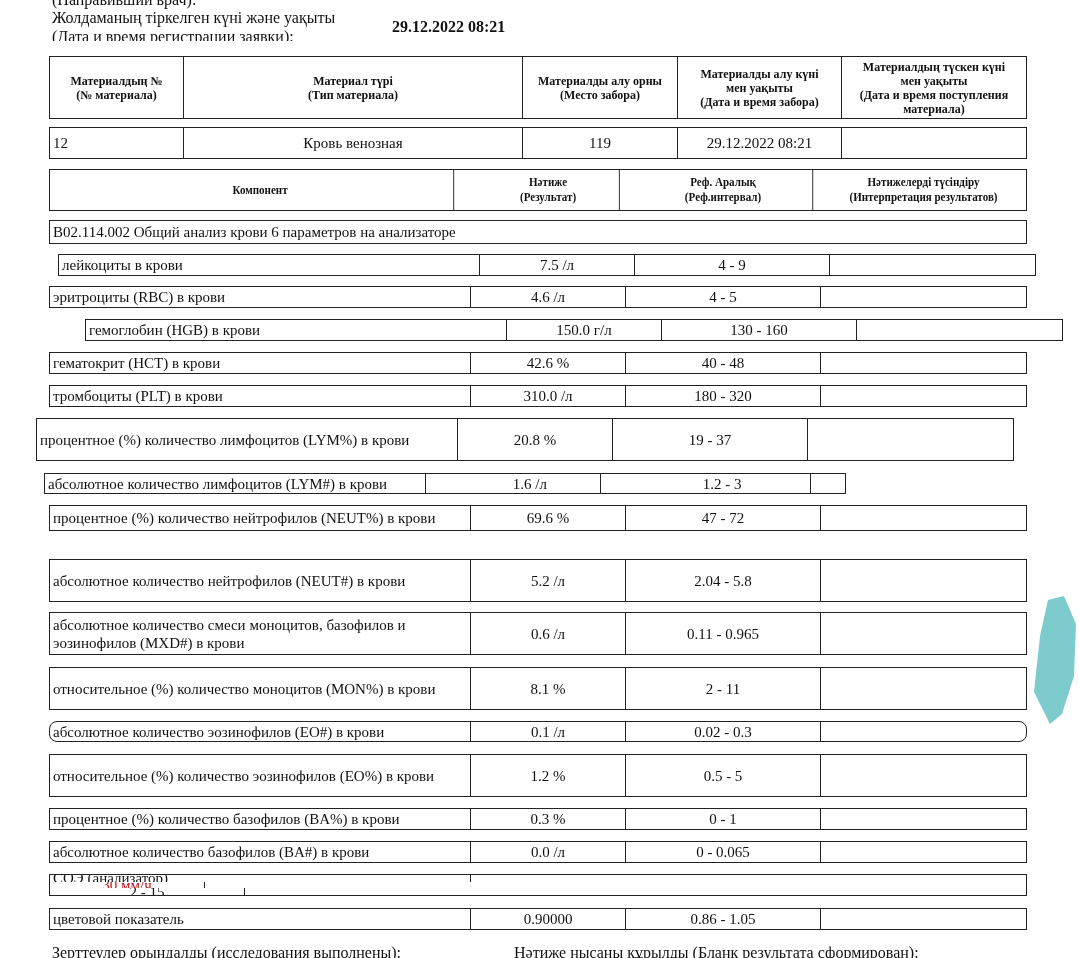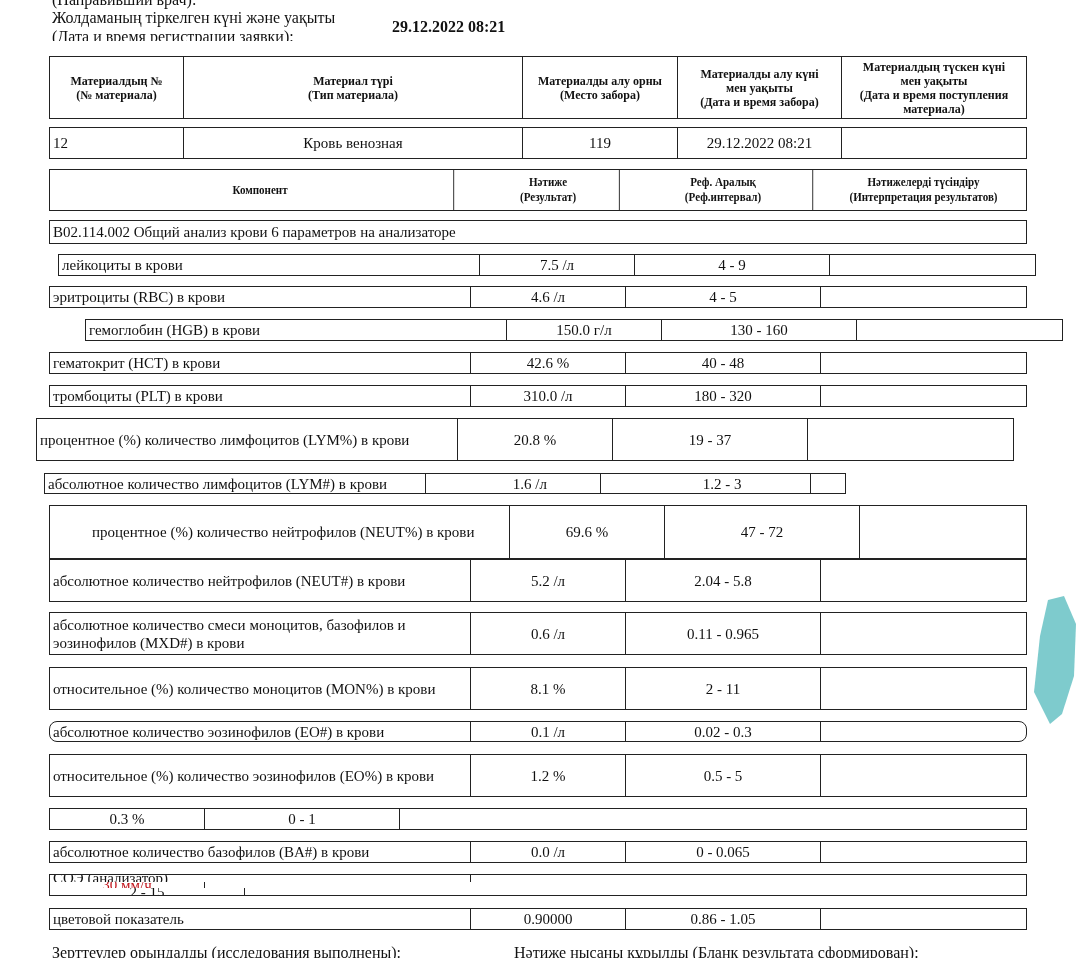--- a/index.html
+++ b/index.html
@@ -134,21 +134,21 @@
       <div class="cell r2 txt">20.8 %</div>
       <div class="cell r3 txt">19 - 37</div>
       <div class="cell r4 txt"></div>
     </div>
     <div class="box" style="left: 44px; top: 473px; width: 802px; height: 21px; gap: 34px;">
       <div class="cell r1 txt left">абсолютное количество лимфоцитов (LYM#) в крови</div>
       <div class="cell r2 txt">1.6 /л</div>
       <div class="cell r3 txt">1.2 - 3</div>
       <div class="cell r4 txt"></div>
     </div>
-    <div class="box" style="left: 49px; top: 505px; width: 978px; height: 54px; padding-left: 39px;">
+    <div class="box" style="left: 49px; top: 505px; width: 978px; height: 26px;">
       <div class="cell r1 txt left">процентное (%) количество нейтрофилов (NEUT%) в крови</div>
       <div class="cell r2 txt">69.6 %</div>
       <div class="cell r3 txt">47 - 72</div>
       <div class="cell r4 txt"></div>
     </div>
     <div class="box" style="left: 49px; top: 559px; width: 978px; height: 43px;">
       <div class="cell r1 txt left">абсолютное количество нейтрофилов (NEUT#) в крови</div>
       <div class="cell r2 txt">5.2 /л</div>
       <div class="cell r3 txt">2.04 - 5.8</div>
       <div class="cell r4 txt"></div>
@@ -171,20 +171,21 @@
       <div class="cell r3 txt">0.02 - 0.3</div>
       <div class="cell r4 txt"></div>
     </div>
     <div class="box" style="left: 49px; top: 754px; width: 978px; height: 43px;">
       <div class="cell r1 txt left">относительное (%) количество эозинофилов (EO%) в крови</div>
       <div class="cell r2 txt">1.2 %</div>
       <div class="cell r3 txt">0.5 - 5</div>
       <div class="cell r4 txt"></div>
     </div>
     <div class="box" style="left: 49px; top: 808px; width: 978px; height: 22px;">
+      <div class="cell r1 txt left">процентное (%) количество базофилов (BA%) в крови</div>
       <div class="cell r2 txt">0.3 %</div>
       <div class="cell r3 txt">0 - 1</div>
       <div class="cell r4 txt"></div>
     </div>
     <div class="box" style="left: 49px; top: 841px; width: 978px; height: 22px;">
       <div class="cell r1 txt left">абсолютное количество базофилов (BA#) в крови</div>
       <div class="cell r2 txt">0.0 /л</div>
       <div class="cell r3 txt">0 - 0.065</div>
       <div class="cell r4 txt"></div>
     </div>

